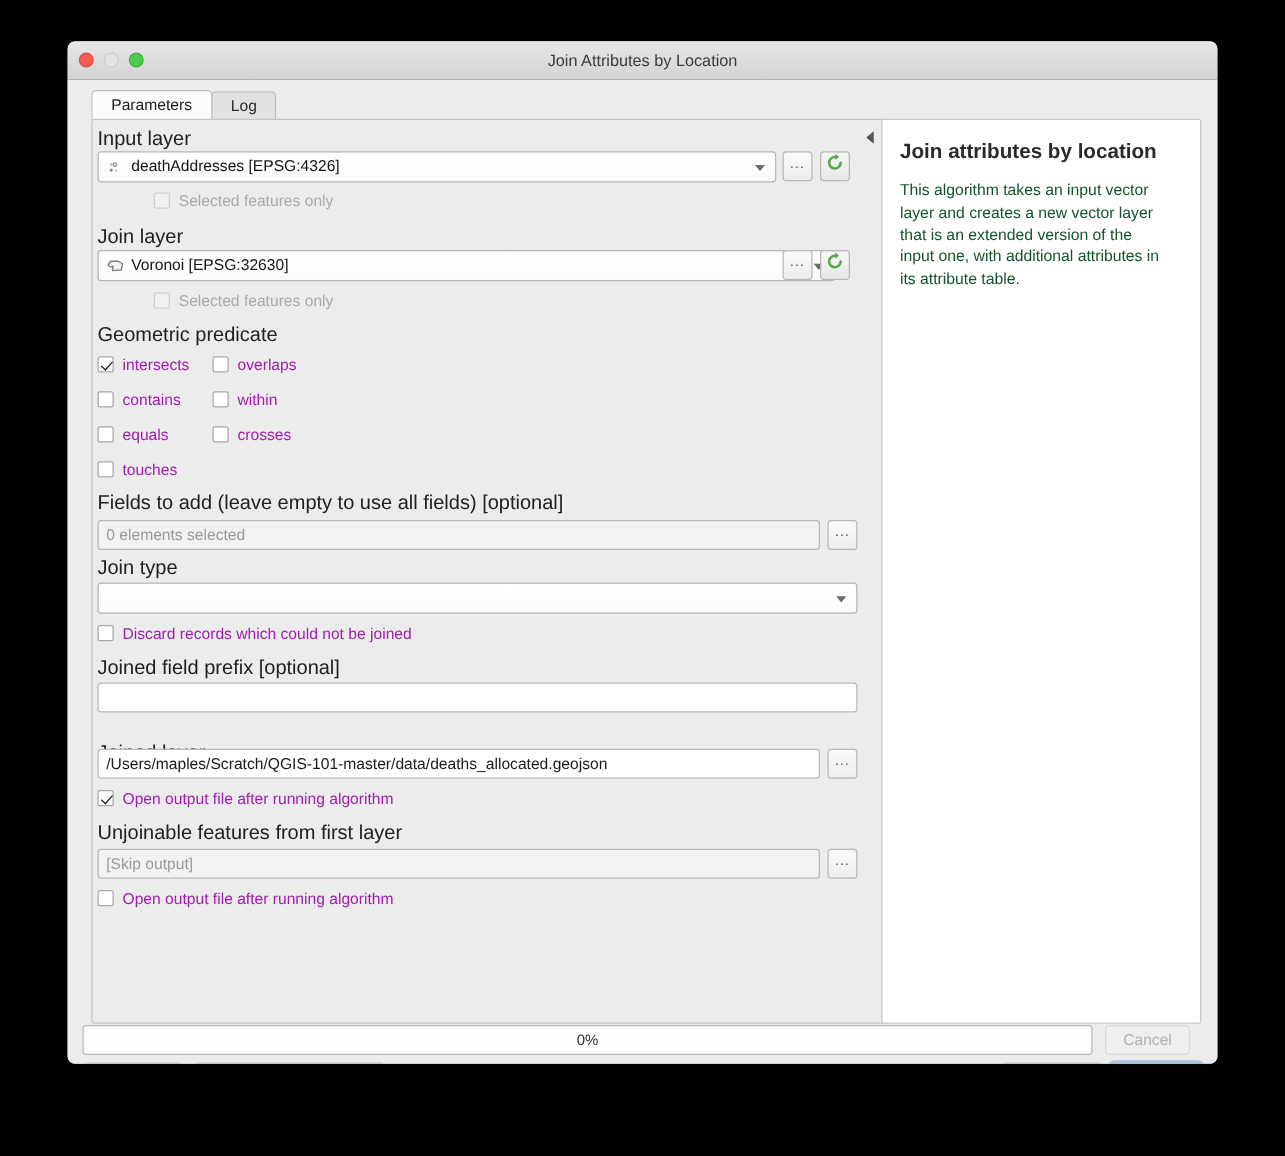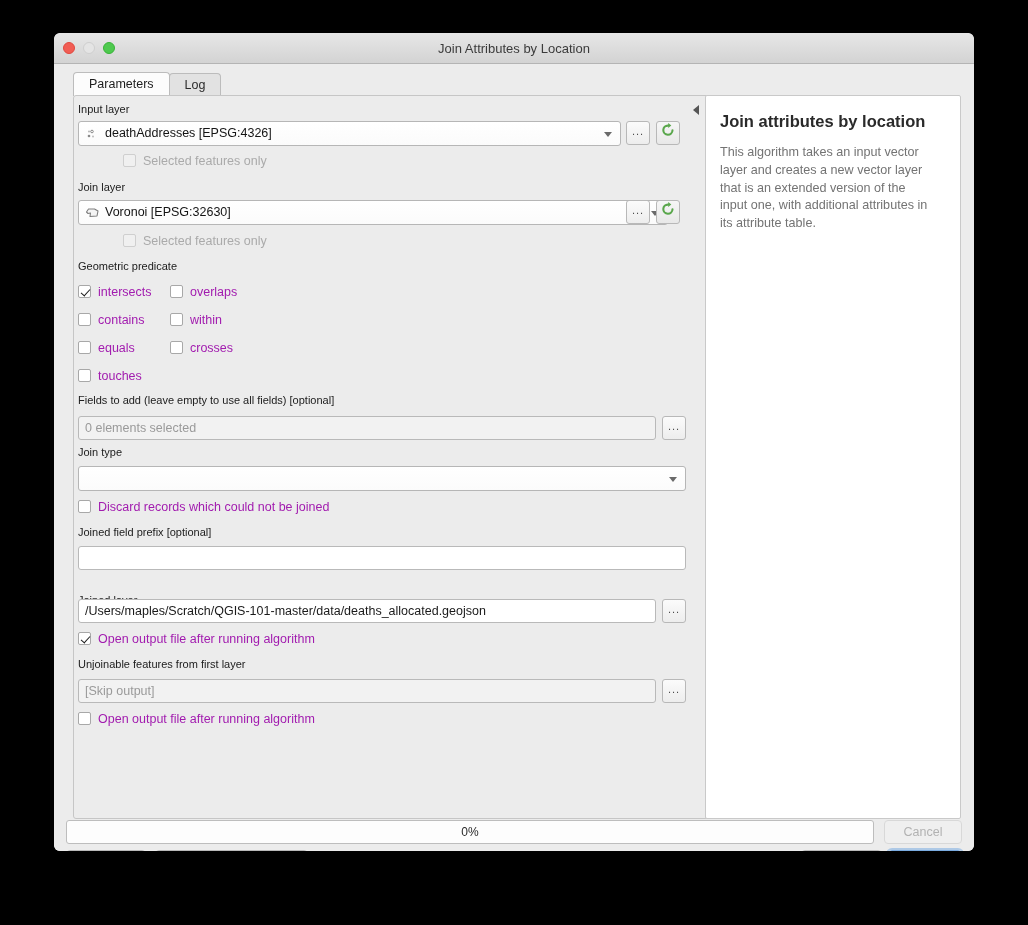--- a/index.html
+++ b/index.html
@@ -70,21 +70,21 @@
     left: 19px; top: 31px;
     width: 636px; height: 724px;
     background: #ececec;
     border: 1px solid #c6c6c6;
     border-radius: 3px;
   }
   #paramsinner { position: absolute; left: 0; top: 0; right: 0; bottom: 0; }
 
   .lbl {
     position: absolute;
-    font-size: 11px; color: #202020;
+    font-size: 16px; color: #202020;
     white-space: nowrap;
   }
 
   
   .field {
     position: absolute;
     height: 24px;
     background: #ffffff;
     border: 1px solid #b9b9b9;
     border-radius: 3px;
@@ -197,38 +197,38 @@
     border: 1px solid #c9c9c9;
     border-radius: 2px;
     padding: 16px 14px 0 14px;
     overflow: hidden;
   }
   #help-title {
     font-size: 16.5px; font-weight: bold; color: #2a2a2a;
     margin: 0 0 12px 0; line-height: 1.2;
   }
   #helppanel p {
-    font-size: 12.6px; color: #737373;
+    font-size: 12.6px; color: #14532d;
     line-height: 1.42; margin: 0 16px 13px 0;
   }
 
   
   #progressrow { position: absolute; left: 12px; top: 756px; width: 896px; height: 28px; }
   #progress {
     position: absolute; left: 0; top: 0;
     width: 808px; height: 24px;
     background: #fdfdfd;
     border: 1px solid #bdbdbd;
     border-radius: 3px;
     font-size: 12px; color: #2a2a2a;
     text-align: center; line-height: 22px;
   }
   #cancel-btn {
     position: absolute; left: 818px; top: 0;
-    width: 78px; height: 24px;
+    width: 68px; height: 24px;
     background: #efefef;
     border: 1px solid #d8d8d8;
     border-radius: 4px;
     font-size: 12.5px; color: #b2b2b2;
     text-align: center; line-height: 22px;
   }
 
   
   #btnrow { position: absolute; left: 12px; top: 786px; width: 896px; height: 28px; }
   .btn {

